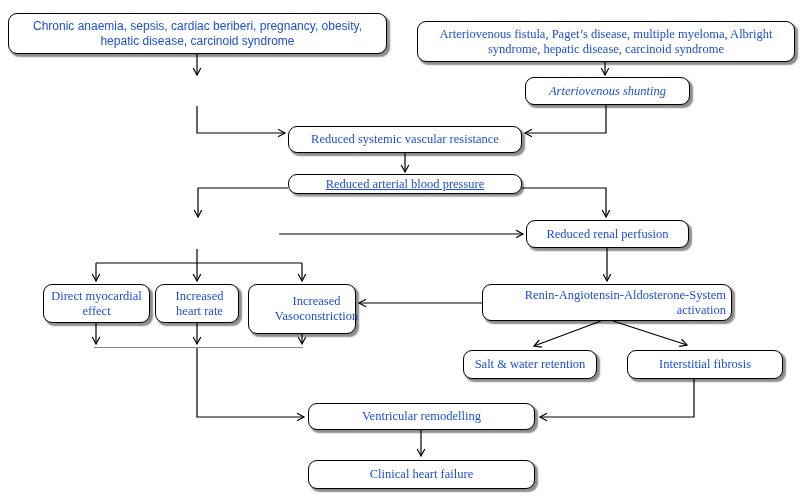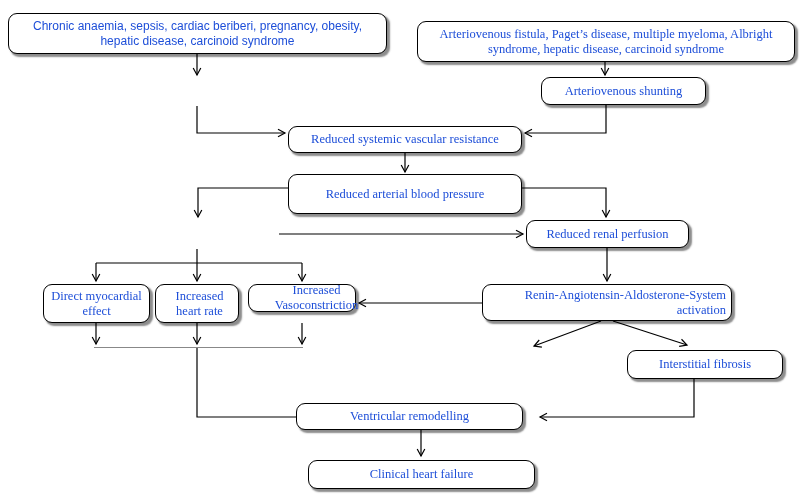--- a/index.html
+++ b/index.html
@@ -53,37 +53,38 @@
       <path d="M421,430 V456" marker-end="url(#ah)"></path>
     </g>
     <path d="M94,347.5 H303" fill="none" stroke="#7a7a7a" stroke-width="0.9"></path>
   </svg>
 
   <div class="node sans" style="left:8px;top:13px;width:379px;height:41px;">Chronic anaemia, sepsis, cardiac beriberi, pregnancy, obesity, hepatic disease, carcinoid syndrome</div>
 
   <div class="node" style="left:417px;top:21px;width:378px;height:41px;">Arteriovenous fistula, Paget’s disease, multiple myeloma, Albright syndrome, hepatic disease, carcinoid syndrome</div>
 
 
-  <div class="node" style="left:541px;top:77px;width:165px;height:28px;">Arteriovenous shunting</div>
+  <div class="node" style="left:525px;top:77px;width:165px;height:28px;font-style:italic;">Arteriovenous shunting</div>
 
   <div class="node" style="left:288px;top:126px;width:234px;height:27px;">Reduced systemic vascular resistance</div>
 
-  <div class="node" style="left:288px;top:174px;width:234px;height:40px;">Reduced arterial blood pressure</div>
+  <div class="node" style="left:288px;top:174px;width:234px;height:20px;text-decoration:underline;">Reduced arterial blood pressure</div>
 
 
   <div class="node" style="left:526px;top:220px;width:163px;height:28px;">Reduced renal perfusion</div>
 
   <div class="node" style="left:43px;top:284px;width:107px;height:39px;">Direct myocardial effect</div>
 
   <div class="node" style="left:155px;top:284px;width:84px;height:39px;padding-left:10px;">Increased heart rate</div>
 
-  <div class="node" style="left:248px;top:284px;width:108px;height:28px;padding-left:34px;">Increased Vasoconstriction</div>
+  <div class="node" style="left:248px;top:284px;width:108px;height:50px;padding-left:34px;">Increased Vasoconstriction</div>
 
   <div class="node" style="left:482px;top:284px;width:250px;height:37px;text-align:right;">Renin-Angiotensin-Aldosterone-System activation</div>
 
+  <div class="node" style="left:463px;top:350px;width:134px;height:29px;">Salt &amp; water retention</div>
 
   <div class="node" style="left:627px;top:350px;width:156px;height:29px;">Interstitial fibrosis</div>
 
-  <div class="node" style="left:296px;top:403px;width:227px;height:27px;">Ventricular remodelling</div>
+  <div class="node" style="left:308px;top:403px;width:227px;height:27px;">Ventricular remodelling</div>
 
   <div class="node" style="left:308px;top:460px;width:227px;height:29px;">Clinical heart failure</div>
 
 </div>
 
 </body></html>

